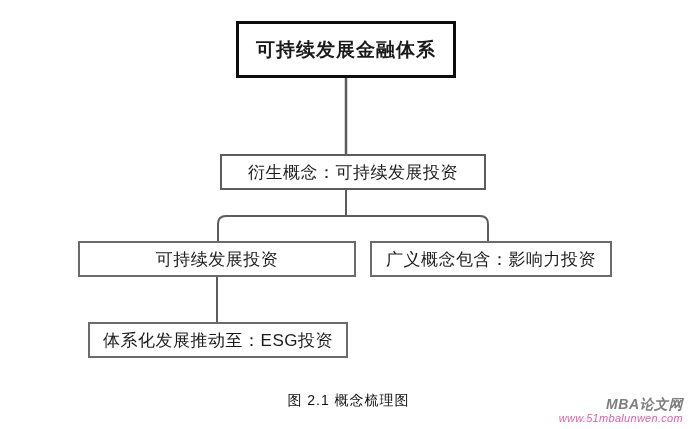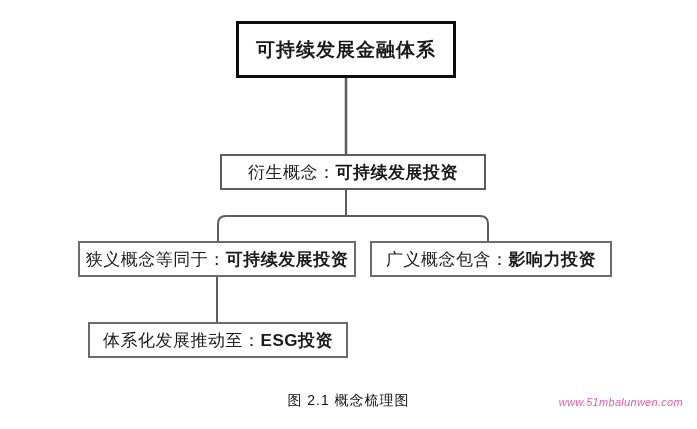--- a/index.html
+++ b/index.html
@@ -37,21 +37,21 @@
     align-items: center;
     justify-content: center;
     white-space: nowrap;
     color: #1a1a1a;
   }
   .node .lead {
     font-weight: 400;
     letter-spacing: 0.5px;
   }
   .node .key {
-    font-weight: bold;
+    font-weight: normal;
     letter-spacing: 0.5px;
   }
   
   #node-root {
     left: 236px;
     top: 21px;
     width: 220px;
     height: 57px;
     border: 3px solid #0d0d0d;
   }
@@ -153,33 +153,33 @@
   <div class="node" id="node-root">
     <span class="key">可持续发展金融体系</span>
   </div>
 
   <div class="node" id="node-derived">
     <span class="lead">衍生概念：</span>
       <span class="key">可持续发展投资</span>
   </div>
 
   <div class="node" id="node-narrow">
-    <span class="lead">狭义概念等同于：</span>
       <span class="key">可持续发展投资</span>
   </div>
 
   <div class="node" id="node-esg">
     <span class="lead">体系化发展推动至：</span>
       <span class="key">ESG投资</span>
   </div>
 
   <div class="node" id="node-broad">
     <span class="lead">广义概念包含：</span>
       <span class="key">影响力投资</span>
   </div>
 
   <div id="figure-caption">图 2.1  概念梳理图</div>
 
   <div id="watermark">
+    <div id="watermark-title">MBA论文网</div>
     <div id="watermark-url">www.51mbalunwen.com</div>
   </div>
 
 </div>
 
 </body></html>

